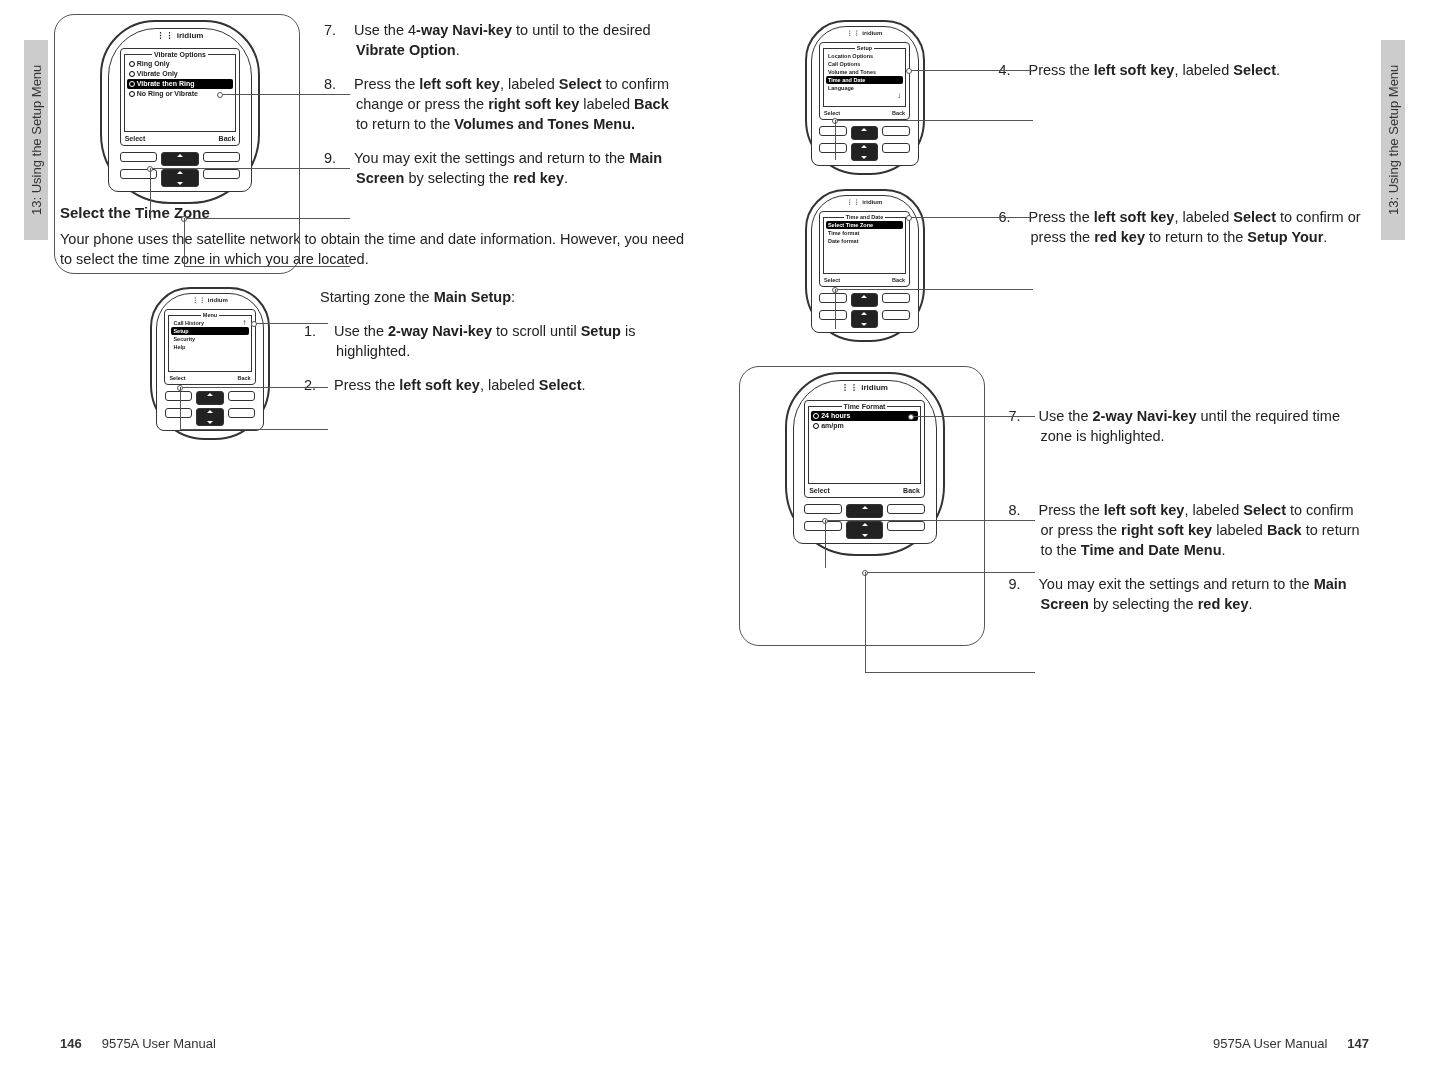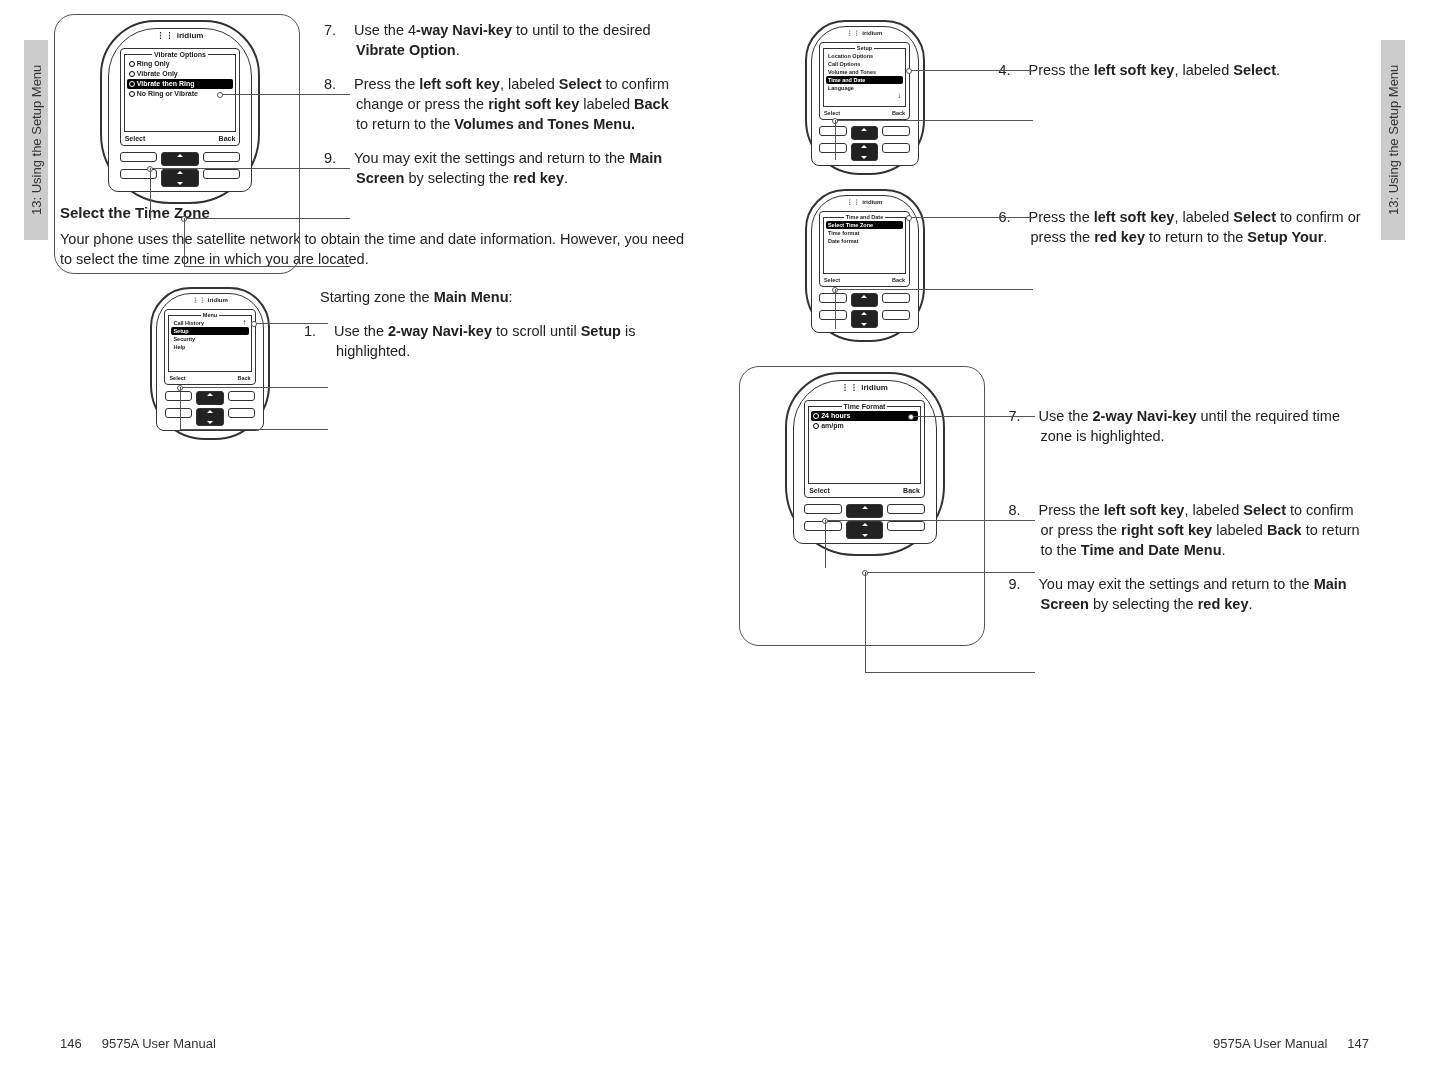--- a/index.html
+++ b/index.html
@@ -46,21 +46,21 @@
     position: absolute;
     bottom: 20px;
     left: 60px;
     right: 60px;
     display: flex;
     justify-content: space-between;
     font-size: 13px;
     color: #333;
   }
   .footer .pg { display: flex; gap: 20px; }
-  .footer b { font-weight: 400; text-align: right; }
+  .footer b { font-weight: 700; text-align: right; }
 
   
   .step-block {
     position: relative;
     display: flex;
     align-items: flex-start;
     gap: 30px;
   }
   .phone-wrap {
     position: relative;
@@ -375,22 +375,23 @@
         <div class="leader" style="left:104px; top:36px; width:74px;">
             <span class="dot"></span>
           </div>
         <div class="leader" style="left:30px; top:100px; width:148px;">
             <span class="dot"></span>
           </div>
         <div class="vleader" style="left:30px; top:100px; height:42px;"></div>
         <div class="leader" style="left:30px; top:142px; width:148px;"></div>
       </div>
       <div class="instructions">
-        <p style="text-indent:0;padding-left:0;"><span>Starting zone the </span><b>Main Menu</b><span>:</span></p>
+        <p style="text-indent:0;padding-left:0;"><span>Starting zone the </span><b>Main Setup</b><span>:</span></p>
         <p><span class="num">1.</span><span>Use the </span><b>2-way Navi-key</b><span> to scroll until </span><b>Setup</b><span> is highlighted.</span></p>
+        <p><span class="num">2.</span><span>Press the </span><b>left soft key</b><span>, labeled </span><b>Select</b><span>.</span></p>
       </div>
     </div>
   </div>
 
   <div class="page">
     <div class="side-tab right">13: Using the Setup Menu</div>
 
     <div class="step-block" style="margin-left:60px;">
       <div class="phone-wrap" style="width:140px;">
         <div class="phone small">

